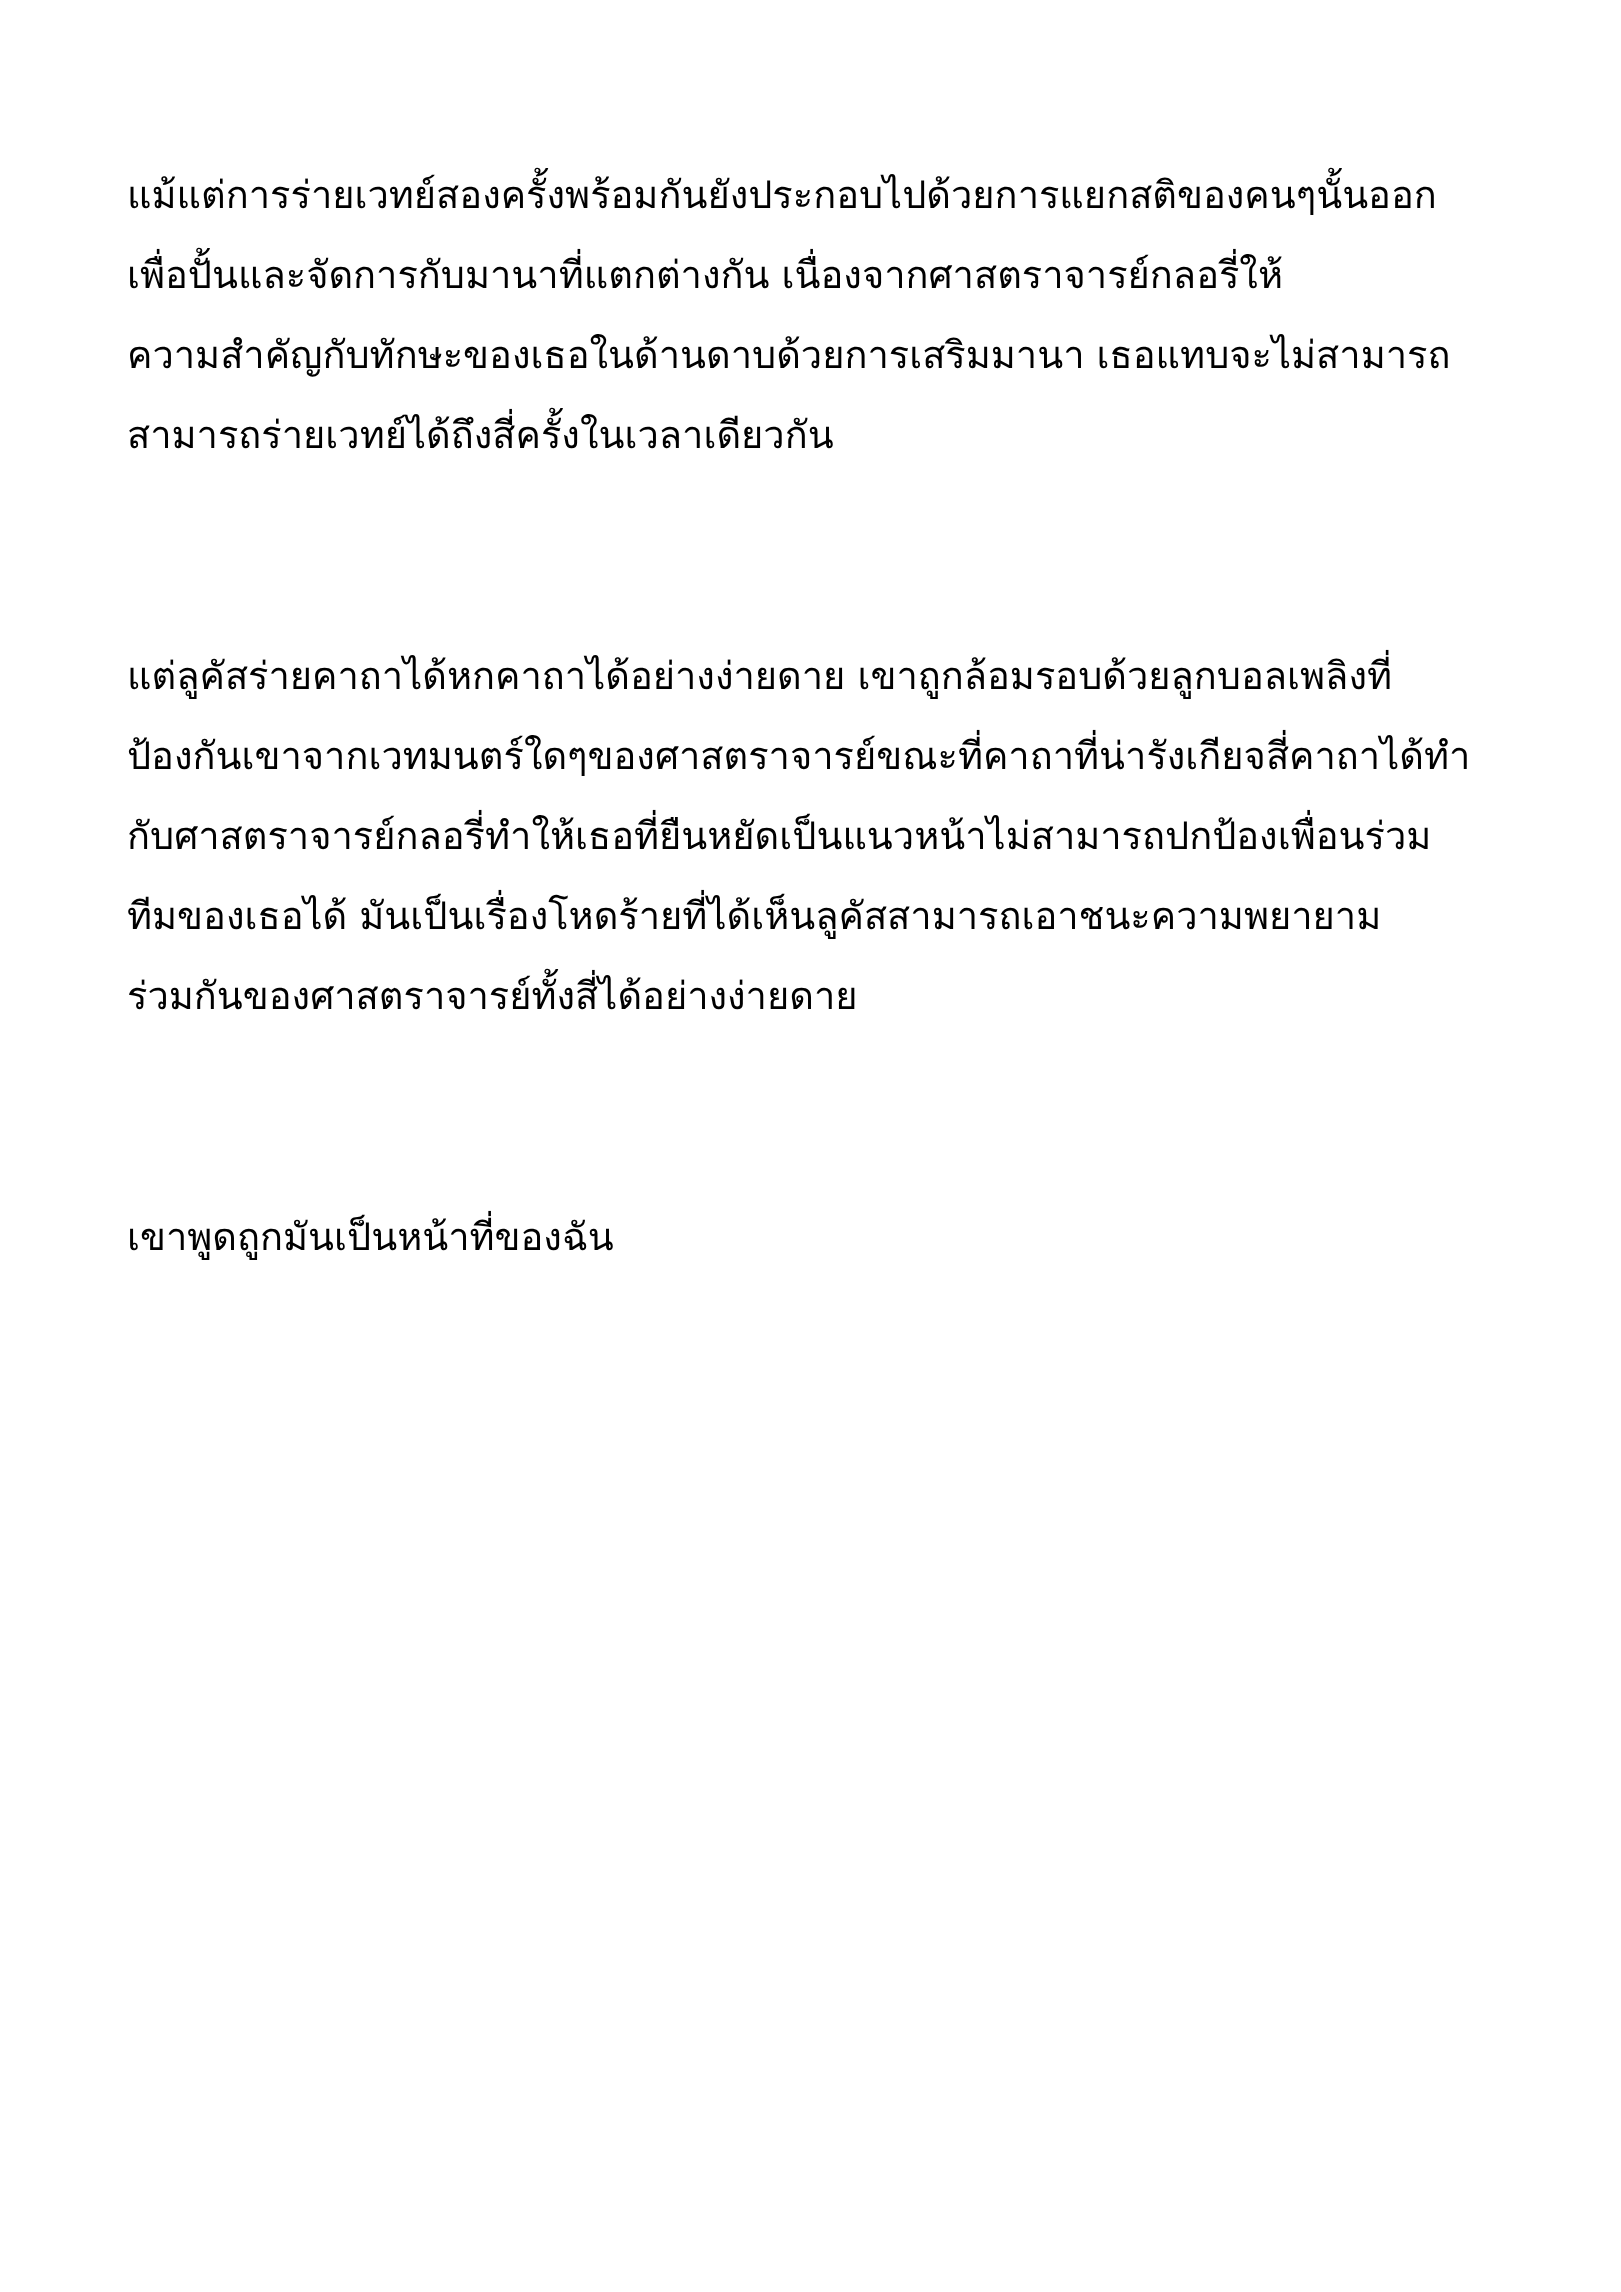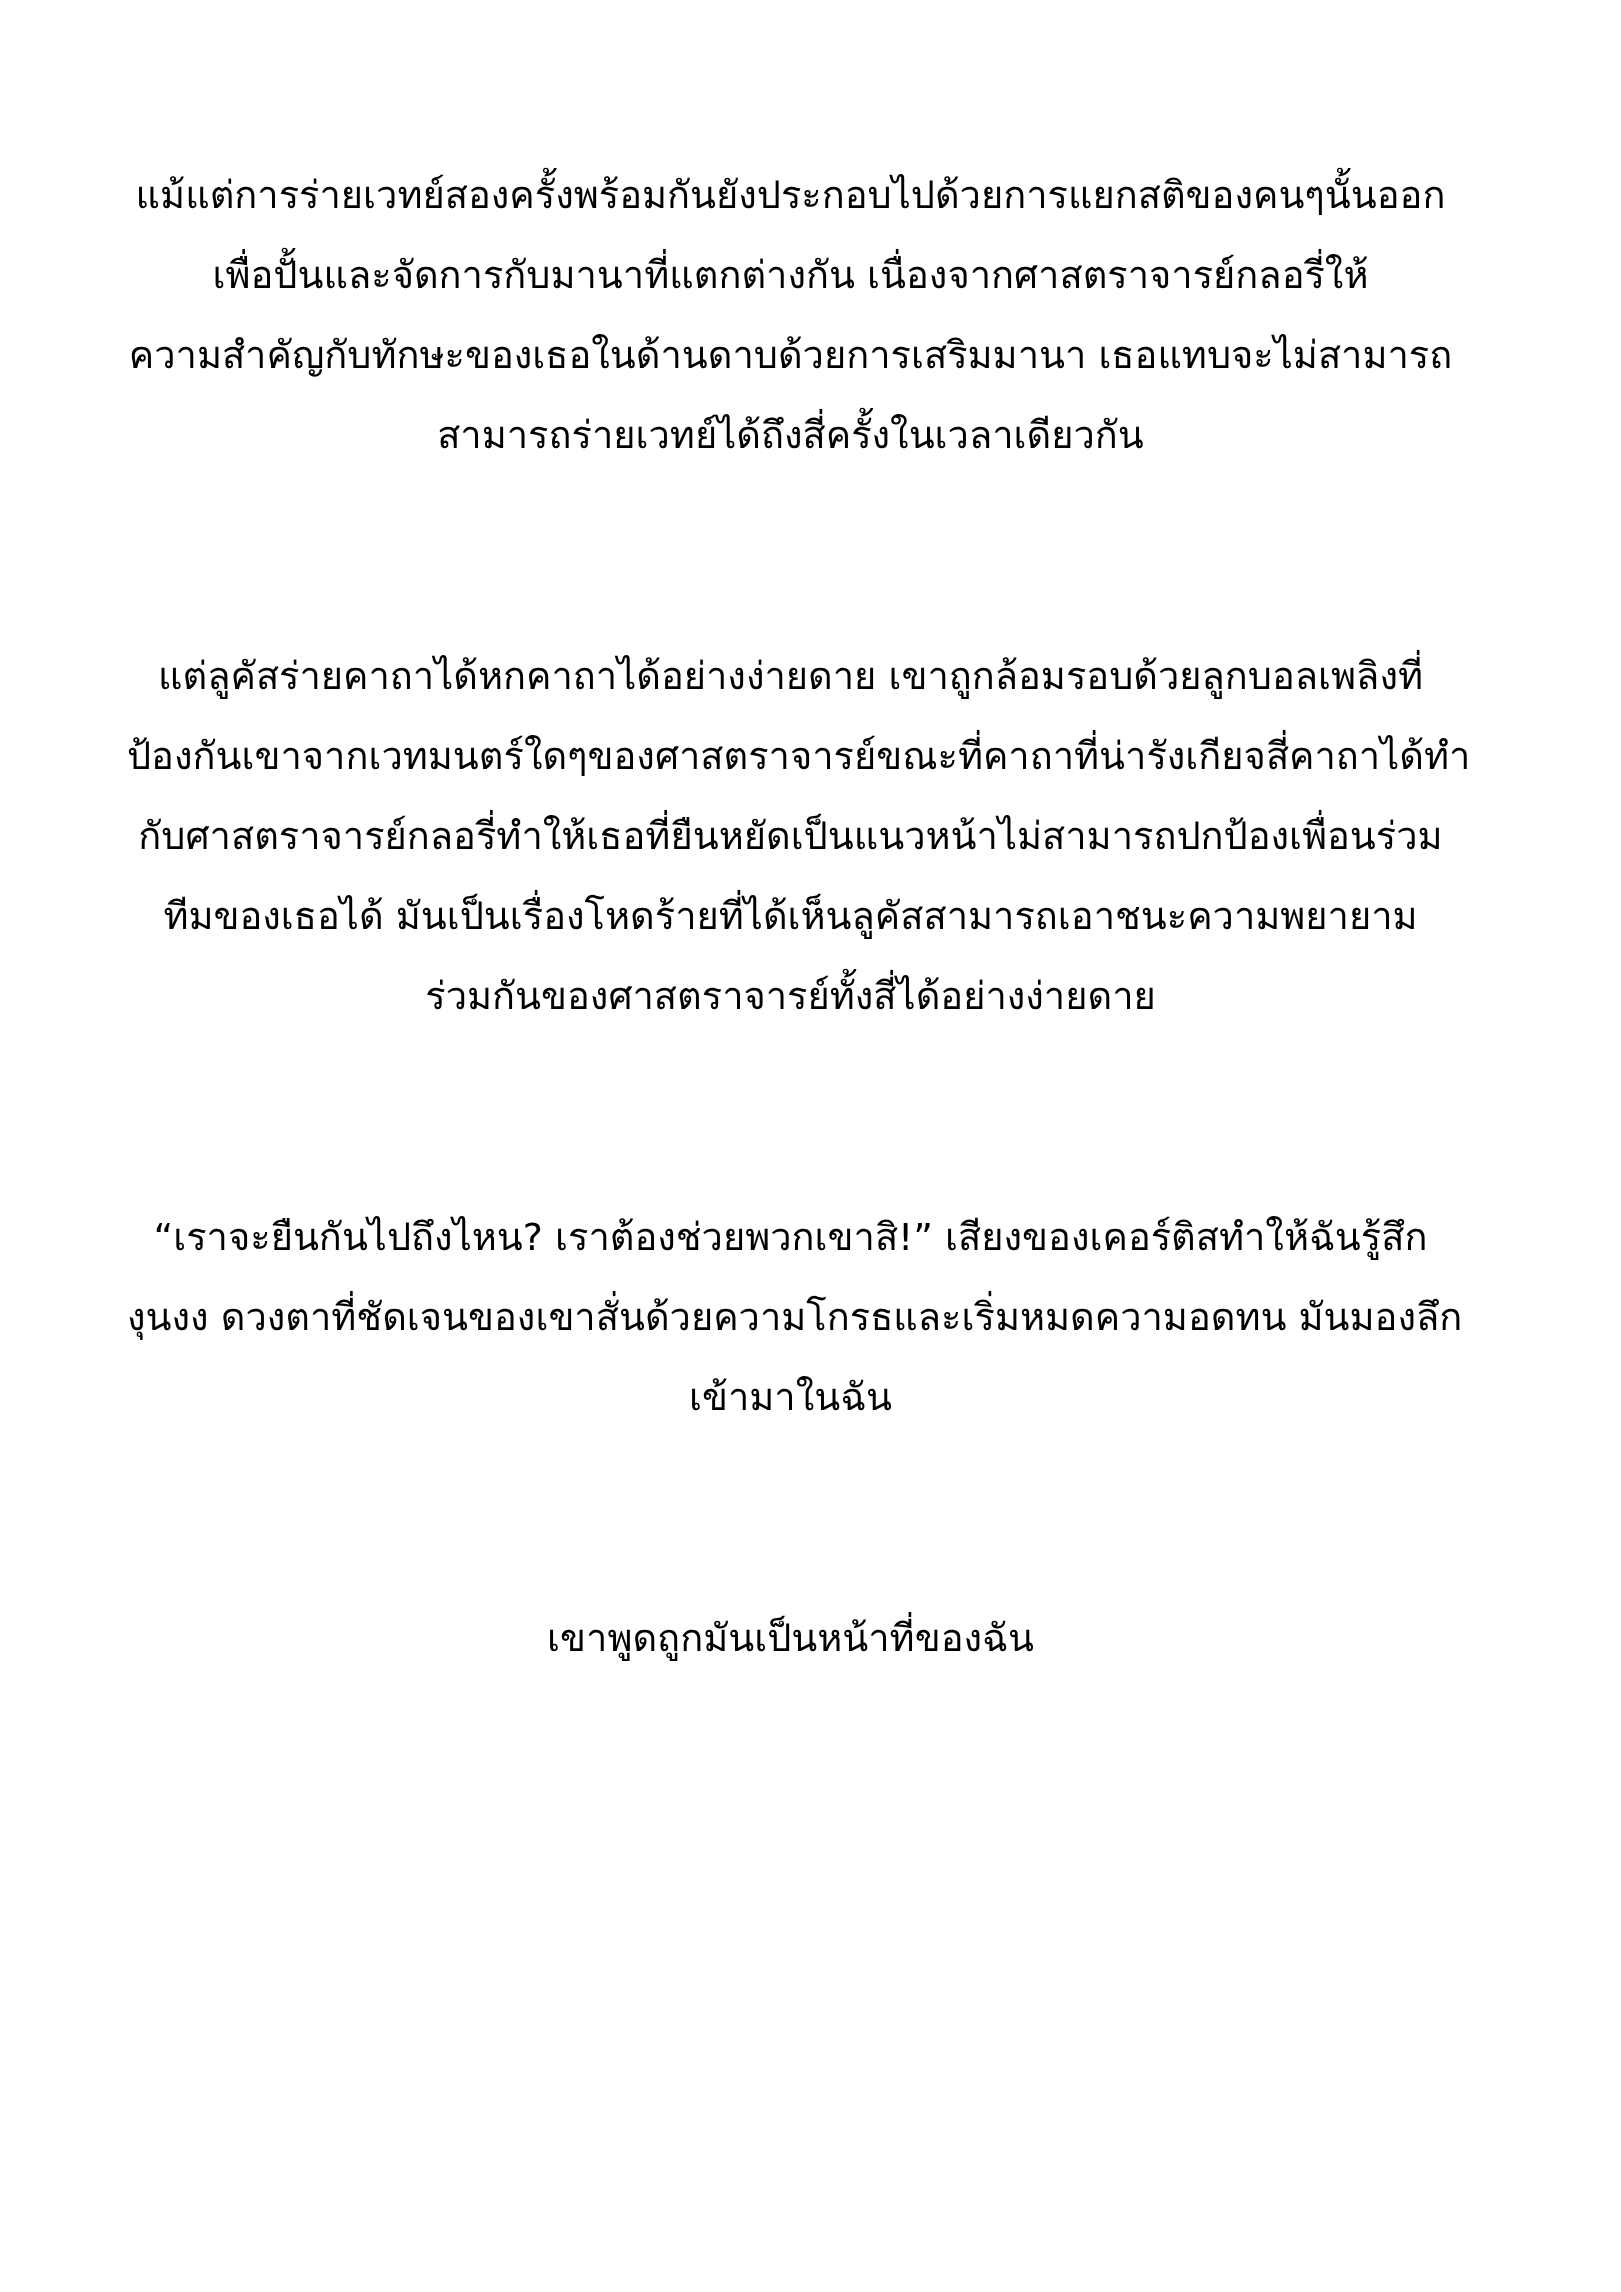--- a/index.html
+++ b/index.html
@@ -23,21 +23,20 @@
     font-size: 38px;
     font-weight: 400;
   }
   .para {
     margin: 0 0 161px 0;
     padding: 0;
   }
   .line {
     line-height: 80px;
     white-space: nowrap;
-    text-align: center;
   }
 </style>
 </head>
 <body>
 
 <div class="doc">
 
   <div class="para">
     <div class="line">แม้แต่การร่ายเวทย์สองครั้งพร้อมกันยังประกอบไปด้วยการแยกสติของคนๆนั้นออก</div>
     <div class="line">เพื่อปั้นและจัดการกับมานาที่แตกต่างกัน เนื่องจากศาสตราจารย์กลอรี่ให้</div>
@@ -46,24 +45,19 @@
   </div>
 
   <div class="para">
     <div class="line">แต่ลูคัสร่ายคาถาได้หกคาถาได้อย่างง่ายดาย เขาถูกล้อมรอบด้วยลูกบอลเพลิงที่</div>
     <div class="line">ป้องกันเขาจากเวทมนตร์ใดๆของศาสตราจารย์ขณะที่คาถาที่น่ารังเกียจสี่คาถาได้ทำ</div>
     <div class="line">กับศาสตราจารย์กลอรี่ทำให้เธอที่ยืนหยัดเป็นแนวหน้าไม่สามารถปกป้องเพื่อนร่วม</div>
     <div class="line">ทีมของเธอได้ มันเป็นเรื่องโหดร้ายที่ได้เห็นลูคัสสามารถเอาชนะความพยายาม</div>
     <div class="line">ร่วมกันของศาสตราจารย์ทั้งสี่ได้อย่างง่ายดาย</div>
   </div>
 
-  <div class="para">
-    <div class="line">“เราจะยืนกันไปถึงไหน? เราต้องช่วยพวกเขาสิ!” เสียงของเคอร์ติสทำให้ฉันรู้สึก</div>
-    <div class="line">งุนงง ดวงตาที่ชัดเจนของเขาสั่นด้วยความโกรธและเริ่มหมดความอดทน มันมองลึก</div>
-    <div class="line">เข้ามาในฉัน</div>
-  </div>
 
   <div class="para">
     <div class="line">เขาพูดถูกมันเป็นหน้าที่ของฉัน</div>
   </div>
 
 </div>
 
 
 </body></html>

